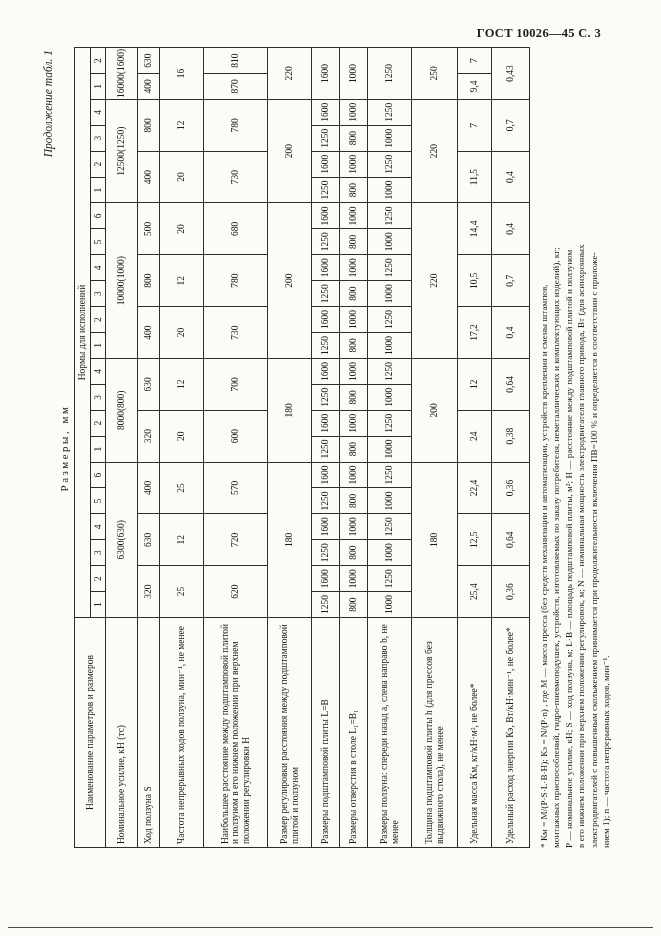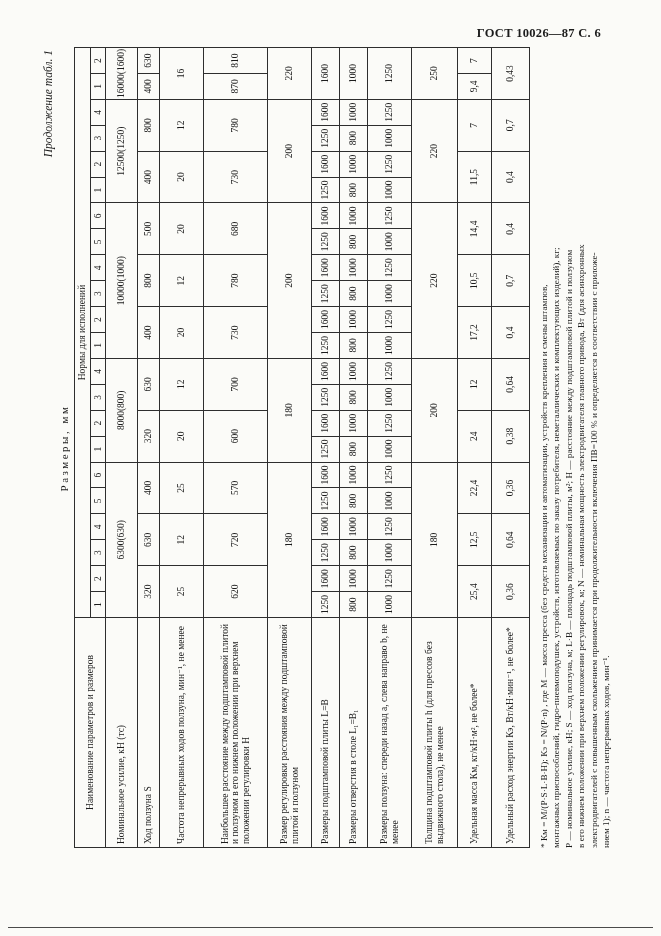--- a/index.html
+++ b/index.html
@@ -50,21 +50,21 @@
   }
   .footnote .fl { white-space:nowrap; overflow:hidden; }
   .scan-edge {
     position:absolute; left:8px; right:8px; bottom:8px;
     height:1.5px; background:#4a4a4a;
   }
 </style>
 </head>
 <body>
 
-<div class="page-header">ГОСТ 10026—87 С. 6</div>
+<div class="page-header">ГОСТ 10026—45 С. 3</div>
 
 <div class="rotated">
   <div class="cont">Продолжение табл. 1</div>
   <div class="caption">Размеры, мм</div>
 
   <table class="gost">
     <colgroup id="cols">
         <col style="width: 230px;">
         <col style="width: 25.9091px;">
         <col style="width: 25.9091px;">

